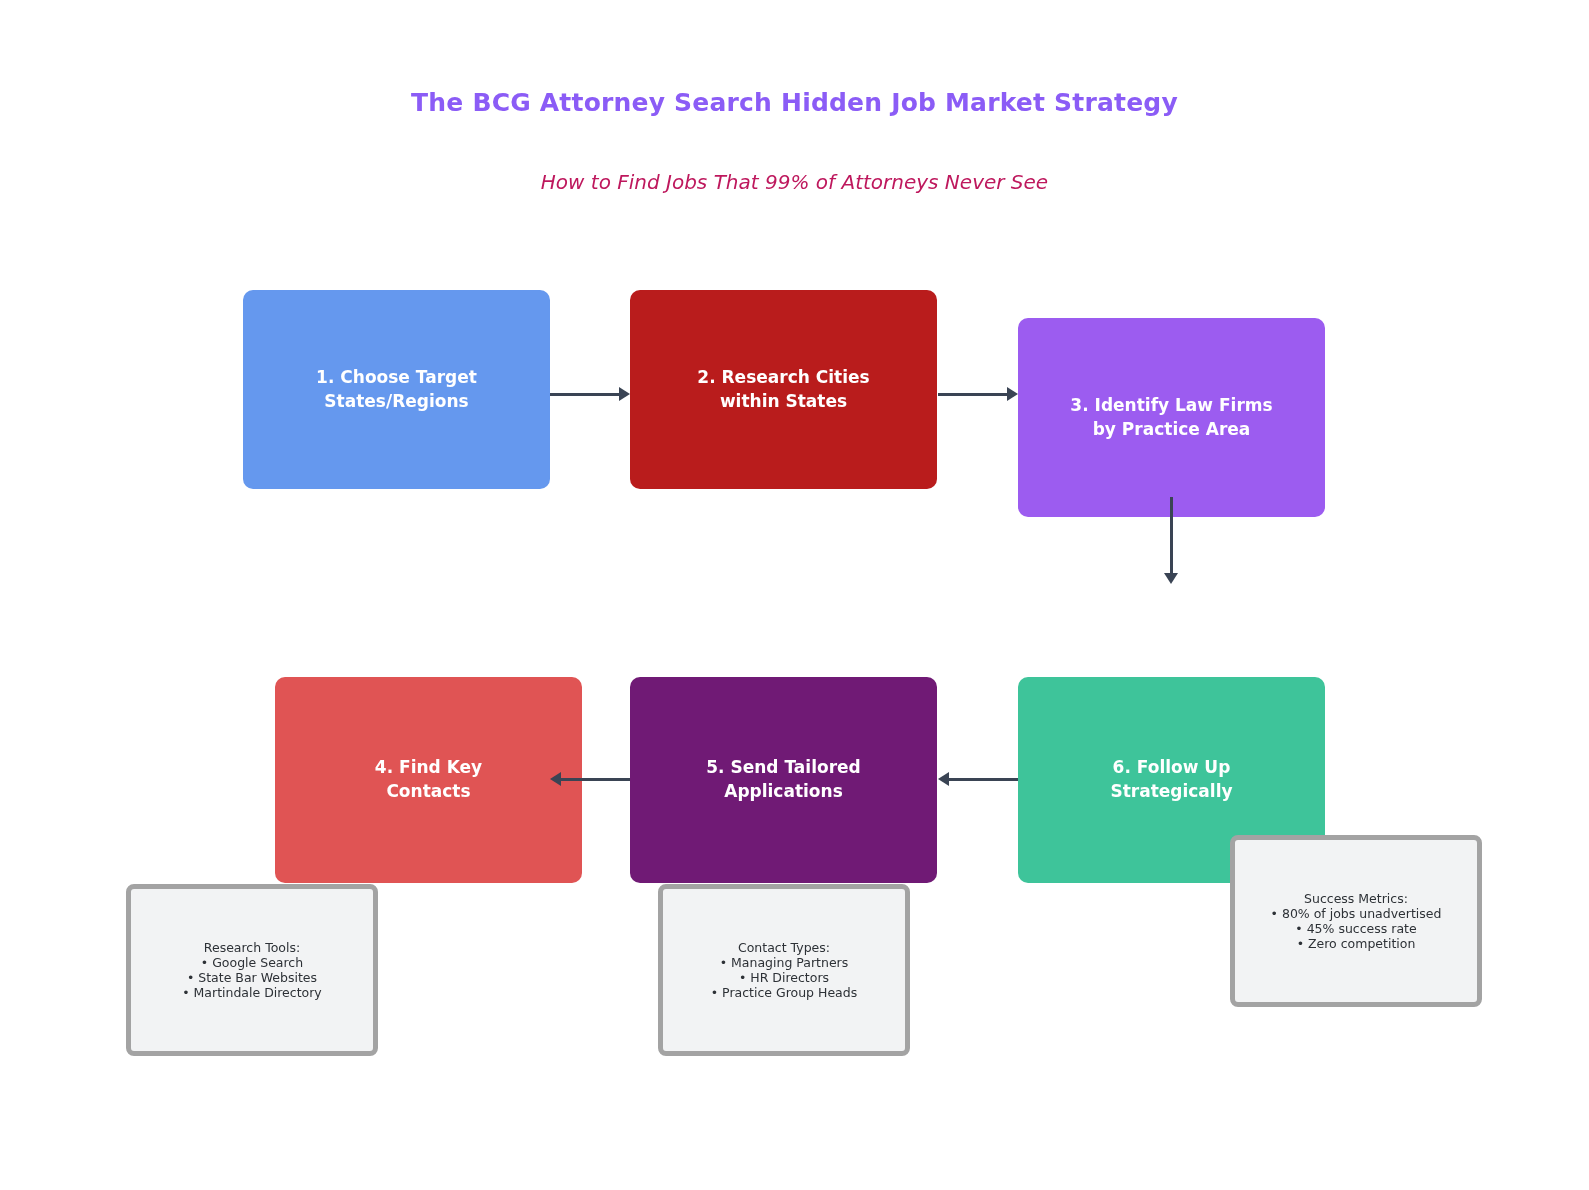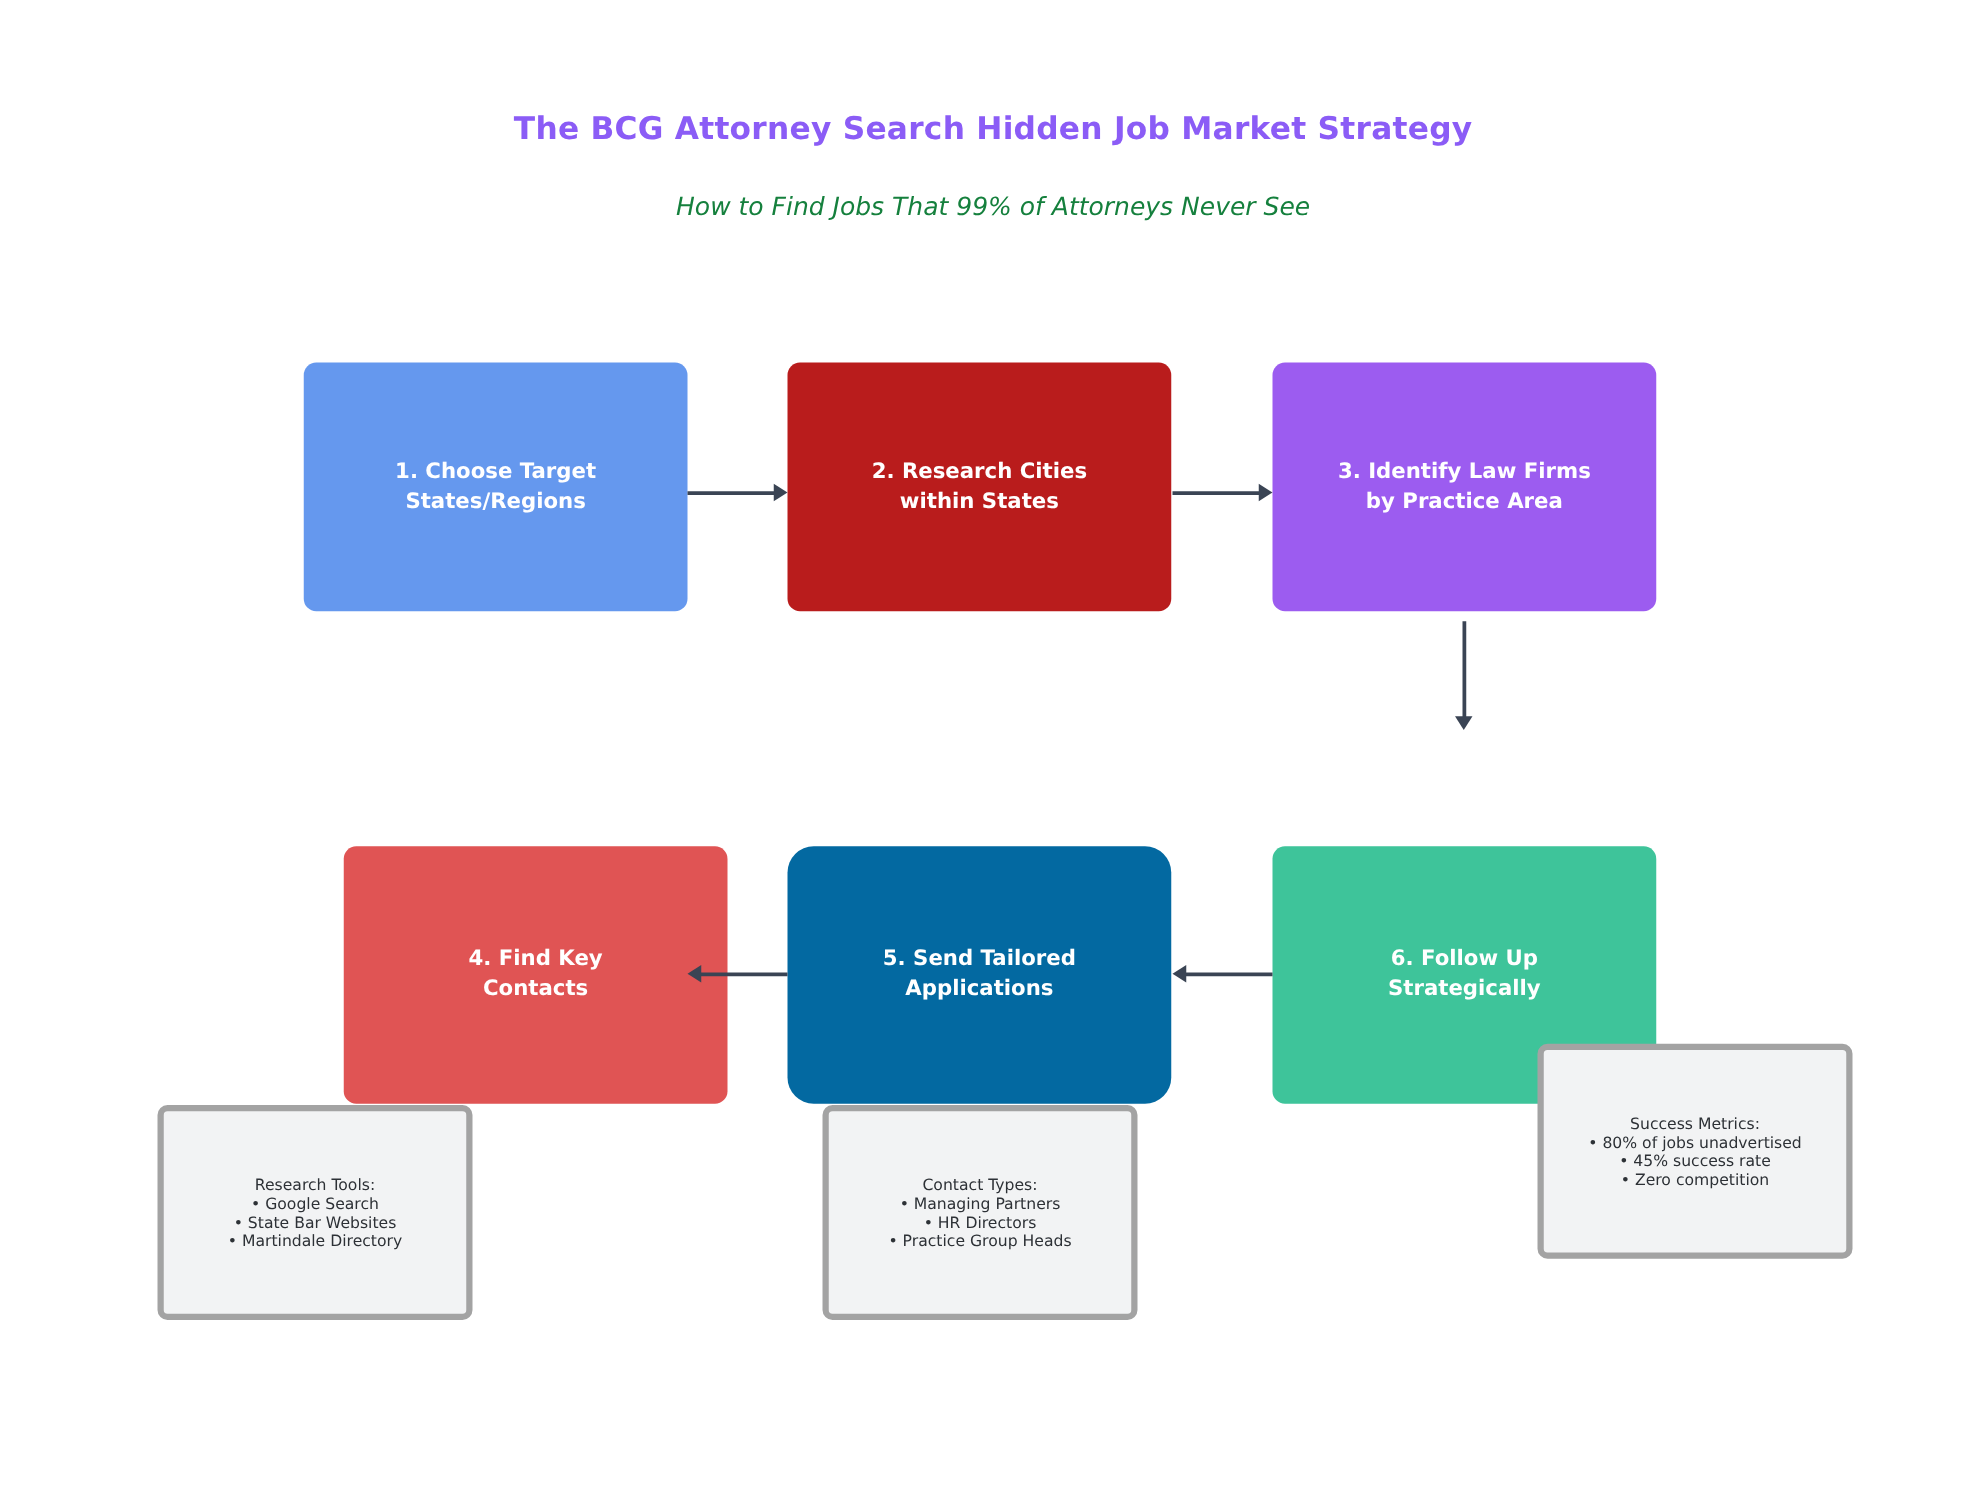--- a/index.html
+++ b/index.html
@@ -16,25 +16,25 @@
     left: 0; top: 88px; width: 100%;
     margin: 0;
     text-align: center;
     font-size: 25px;
     font-weight: bold;
     color: #8b5cf6;
     letter-spacing: 0.2px;
   }
   .subtitle {
     position: absolute;
-    left: 0; top: 153px; width: 100%;
+    left: 0; top: 170px; width: 100%;
     text-align: center;
     font-size: 20px;
     font-style: italic;
-    color: #15803d;
+    color: #be185d;
   }
   .step {
     position: absolute;
     width: 307px;
     height: 199px;
     border-radius: 10px;
     display: flex;
     align-items: center;
     justify-content: center;
   }
@@ -120,29 +120,29 @@
   <div class="subtitle">How to Find Jobs That 99% of Attorneys Never See</div>
 
   <div class="step s1" style="background: rgb(101, 152, 238);">
     <span class="step-label">1. Choose Target
 States/Regions</span>
   </div>
   <div class="step s2" style="background: #b91c1c; justify-content: center;">
     <span class="step-label">2. Research Cities
 within States</span>
   </div>
-  <div class="step s3" style="background: rgb(156, 92, 240);">
+  <div class="step s3" style="background: rgb(156, 92, 240); margin-top: 28px;">
     <span class="step-label">3. Identify Law Firms
 by Practice Area</span>
   </div>
   <div class="step s4" style="background: rgb(224, 84, 84);">
     <span class="step-label">4. Find Key
 Contacts</span>
   </div>
-  <div class="step s5" style="background: #0369a1; border-radius: 21px;">
+  <div class="step s5" style="background: #701a75;">
     <span class="step-label">5. Send Tailored
 Applications</span>
   </div>
   <div class="step s6" style="background: rgb(62, 196, 154);">
     <span class="step-label">6. Follow Up
 Strategically</span>
   </div>
 
   <div class="arrow arrow-h arrow-right a12">
     <div class="arrow-line-h"></div>

